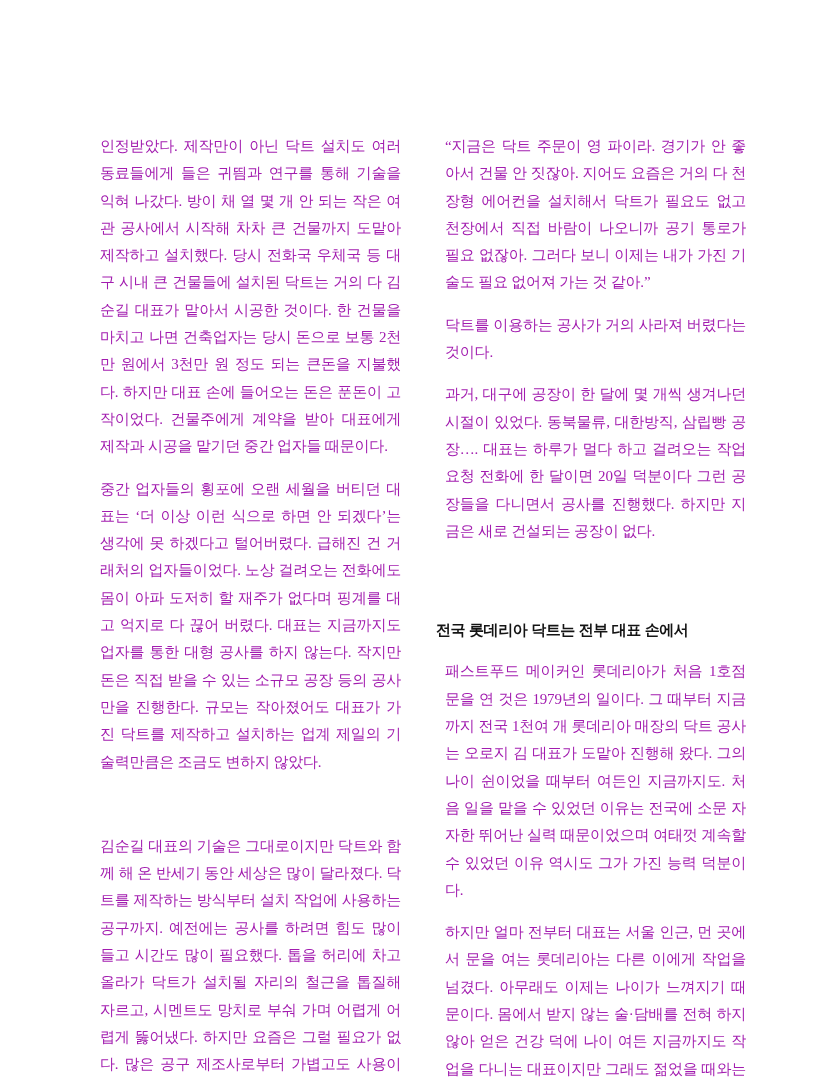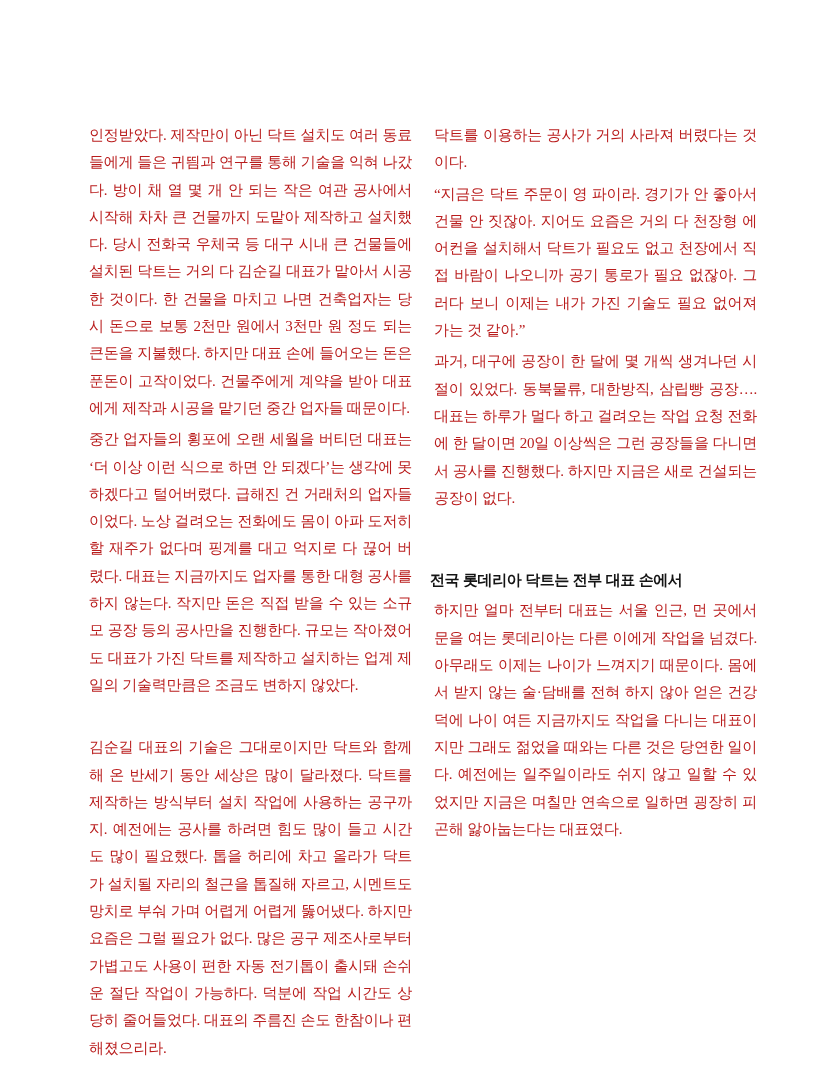--- a/index.html
+++ b/index.html
@@ -19,30 +19,30 @@
     top: 118px;
     width: 675px;
     display: flex;
     gap: 14px;
   }
   .column {
     width: 331px;
     flex: 0 0 331px;
   }
   .para {
-    margin: 4px;
+    margin: 15px;
     font-size: 15px;
     line-height: 27.3px;
-    color: #b91c1c;
+    color: #a21caf;
     text-align: justify;
     word-break: break-all;
     letter-spacing: -0.2px;
   }
   .section-heading {
-    margin: 0;
+    margin: 6px;
     padding: 0;
     font-family: "Liberation Sans", "DejaVu Sans", sans-serif;
     font-size: 15px;
     font-weight: bold;
     color: #141414;
     line-height: 27.3px;
     letter-spacing: -0.4px;
   }
   .gap-1 { height: 27px; }
   .gap-2 { height: 50px; }
@@ -54,22 +54,23 @@
 
   <div class="column">
     <p class="para">인정받았다. 제작만이 아닌 닥트 설치도 여러 동료들에게 들은 귀띔과 연구를 통해 기술을 익혀 나갔다. 방이 채 열 몇 개 안 되는 작은 여관 공사에서 시작해 차차 큰 건물까지 도맡아 제작하고 설치했다. 당시 전화국 우체국 등 대구 시내 큰 건물들에 설치된 닥트는 거의 다 김순길 대표가 맡아서 시공한 것이다. 한 건물을 마치고 나면 건축업자는 당시 돈으로 보통 2천만 원에서 3천만 원 정도 되는 큰돈을 지불했다. 하지만 대표 손에 들어오는 돈은 푼돈이 고작이었다. 건물주에게 계약을 받아 대표에게 제작과 시공을 맡기던 중간 업자들 때문이다.</p>
     <p class="para">중간 업자들의 횡포에 오랜 세월을 버티던 대표는 ‘더 이상 이런 식으로 하면 안 되겠다’는 생각에 못 하겠다고 털어버렸다. 급해진 건 거래처의 업자들이었다. 노상 걸려오는 전화에도 몸이 아파 도저히 할 재주가 없다며 핑계를 대고 억지로 다 끊어 버렸다. 대표는 지금까지도 업자를 통한 대형 공사를 하지 않는다. 작지만 돈은 직접 받을 수 있는 소규모 공장 등의 공사만을 진행한다. 규모는 작아졌어도 대표가 가진 닥트를 제작하고 설치하는 업계 제일의 기술력만큼은 조금도 변하지 않았다.</p>
     <div class="gap-1"></div>
     <p class="para">김순길 대표의 기술은 그대로이지만 닥트와 함께 해 온 반세기 동안 세상은 많이 달라졌다. 닥트를 제작하는 방식부터 설치 작업에 사용하는 공구까지. 예전에는 공사를 하려면 힘도 많이 들고 시간도 많이 필요했다. 톱을 허리에 차고 올라가 닥트가 설치될 자리의 철근을 톱질해 자르고, 시멘트도 망치로 부숴 가며 어렵게 어렵게 뚫어냈다. 하지만 요즘은 그럴 필요가 없다. 많은 공구 제조사로부터 가볍고도 사용이 편한 자동 전기톱이 출시돼 손쉬운 절단 작업이 가능하다. 덕분에 작업 시간도 상당히 줄어들었다. 대표의 주름진 손도 한참이나 편해졌으리라.</p>
 
   </div>
 
   <div class="column">
+    <p class="para">“지금은 닥트 주문이 영 파이라. 경기가 안 좋아서 건물 안 짓잖아. 지어도 요즘은 거의 다 천장형 에어컨을 설치해서 닥트가 필요도 없고 천장에서 직접 바람이 나오니까 공기 통로가 필요 없잖아. 그러다 보니 이제는 내가 가진 기술도 필요 없어져 가는 것 같아.”</p>
     <p class="para">닥트를 이용하는 공사가 거의 사라져 버렸다는 것이다.</p>
-    <p class="para">“지금은 닥트 주문이 영 파이라. 경기가 안 좋아서 건물 안 짓잖아. 지어도 요즘은 거의 다 천장형 에어컨을 설치해서 닥트가 필요도 없고 천장에서 직접 바람이 나오니까 공기 통로가 필요 없잖아. 그러다 보니 이제는 내가 가진 기술도 필요 없어져 가는 것 같아.”</p>
-    <p class="para">과거, 대구에 공장이 한 달에 몇 개씩 생겨나던 시절이 있었다. 동북물류, 대한방직, 삼립빵 공장…. 대표는 하루가 멀다 하고 걸려오는 작업 요청 전화에 한 달이면 20일 이상씩은 그런 공장들을 다니면서 공사를 진행했다. 하지만 지금은 새로 건설되는 공장이 없다.</p>
+    <p class="para">과거, 대구에 공장이 한 달에 몇 개씩 생겨나던 시절이 있었다. 동북물류, 대한방직, 삼립빵 공장…. 대표는 하루가 멀다 하고 걸려오는 작업 요청 전화에 한 달이면 20일 덕분이다 그런 공장들을 다니면서 공사를 진행했다. 하지만 지금은 새로 건설되는 공장이 없다.</p>
     <div class="gap-2"></div>
     <h2 class="section-heading">전국 롯데리아 닥트는 전부 대표 손에서</h2>
+    <p class="para">패스트푸드 메이커인 롯데리아가 처음 1호점 문을 연 것은 1979년의 일이다. 그 때부터 지금까지 전국 1천여 개 롯데리아 매장의 닥트 공사는 오로지 김 대표가 도맡아 진행해 왔다. 그의 나이 쉰이었을 때부터 여든인 지금까지도. 처음 일을 맡을 수 있었던 이유는 전국에 소문 자자한 뛰어난 실력 때문이었으며 여태껏 계속할 수 있었던 이유 역시도 그가 가진 능력 덕분이다.</p>
     <p class="para">하지만 얼마 전부터 대표는 서울 인근, 먼 곳에서 문을 여는 롯데리아는 다른 이에게 작업을 넘겼다. 아무래도 이제는 나이가 느껴지기 때문이다. 몸에서 받지 않는 술·담배를 전혀 하지 않아 얻은 건강 덕에 나이 여든 지금까지도 작업을 다니는 대표이지만 그래도 젊었을 때와는 다른 것은 당연한 일이다. 예전에는 일주일이라도 쉬지 않고 일할 수 있었지만 지금은 며칠만 연속으로 일하면 굉장히 피곤해 앓아눕는다는 대표였다.</p>
 
   </div>
 
 </div>
 
 </body></html>

